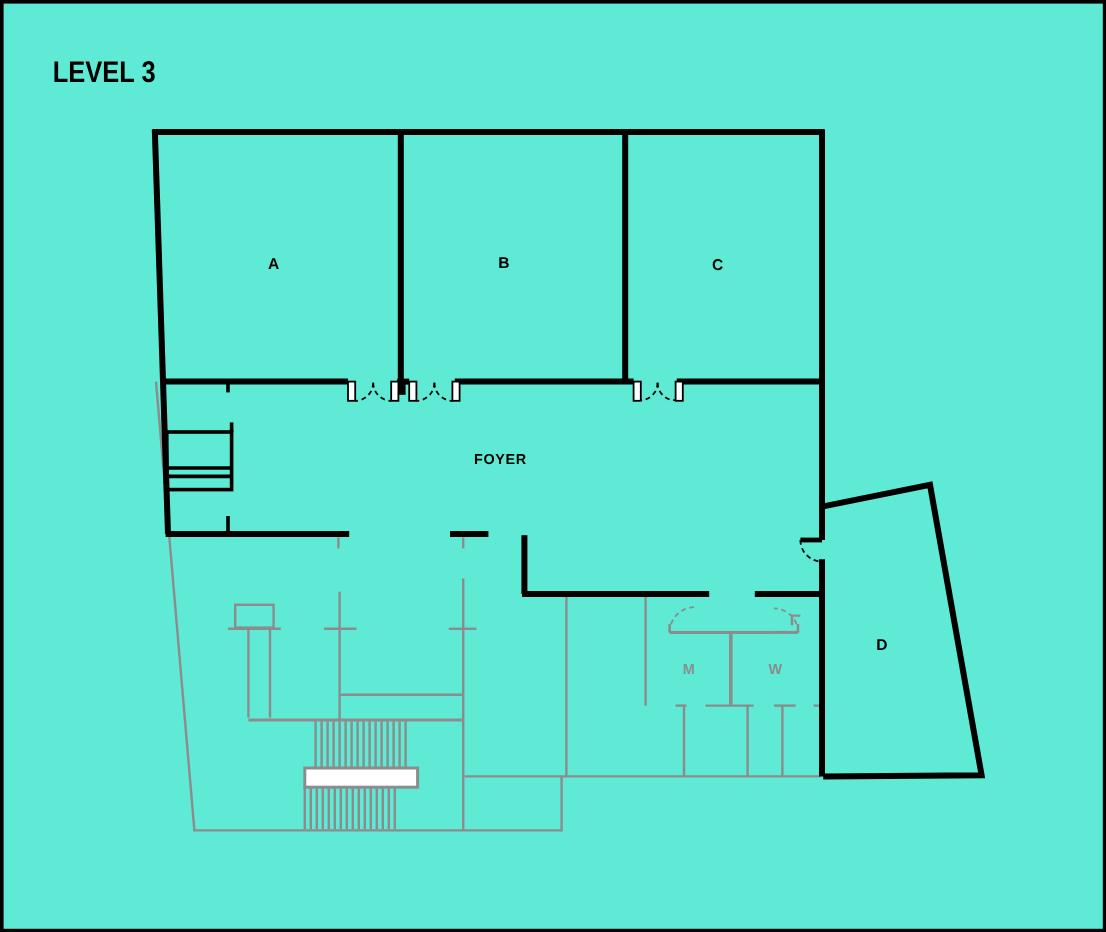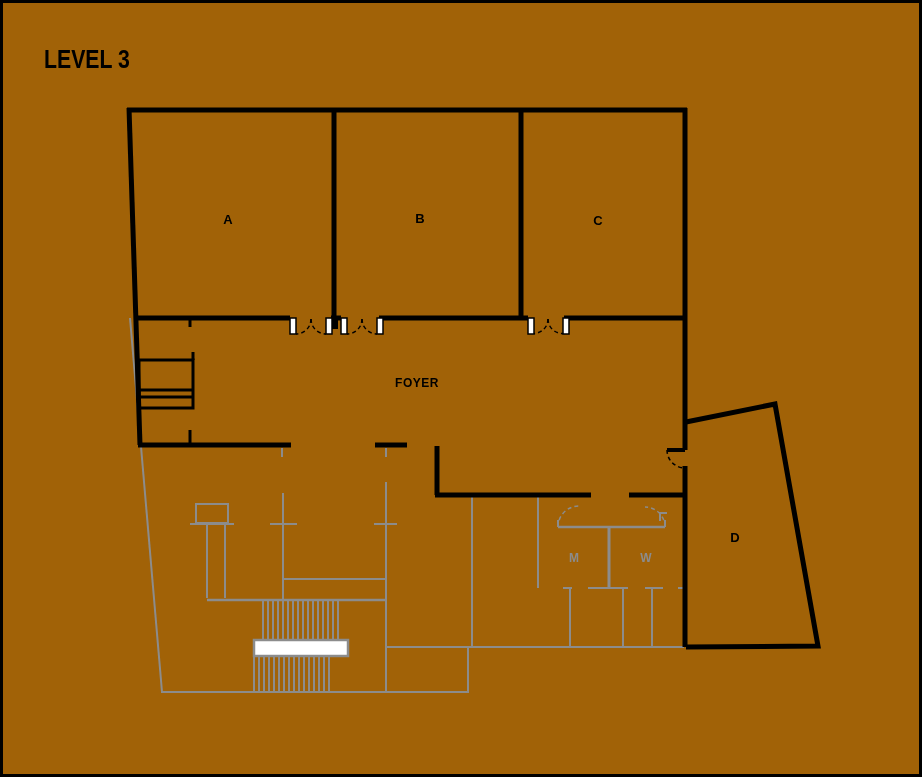--- a/index.html
+++ b/index.html
@@ -21,21 +21,21 @@
   .frame{stroke:var(--wall);stroke-width:3;fill:none;}
   text{font-family:"Liberation Sans", sans-serif;}
   .room-letter{font-size:13px;font-weight:bold;fill:var(--wall);text-anchor:middle;}
   .foyer-label{font-size:12px;font-weight:bold;fill:var(--wall);text-anchor:middle;letter-spacing:.5px;}
   .wc-label{font-size:12px;font-weight:bold;fill:var(--below);text-anchor:middle;}
   .title{font-size:25px;font-weight:bold;fill:var(--wall);letter-spacing:0px;}
 </style>
 </head>
 <body>
 
-<div class="page" style="background: #a16207;">
+<div class="page" style="background: #5eead4;">
 <svg width="922" height="777" viewBox="0 0 922 777">
 
   <rect class="frame" x="1.5" y="1.5" width="919" height="774"></rect>
 
   <g>
 
     <path class="g2" d="M130,318 L162,692"></path>
     <path class="g2" d="M161,692 H468"></path>
     <path class="g2" d="M468,647 V693"></path>
     <path class="g2" d="M387,647 H684"></path>

